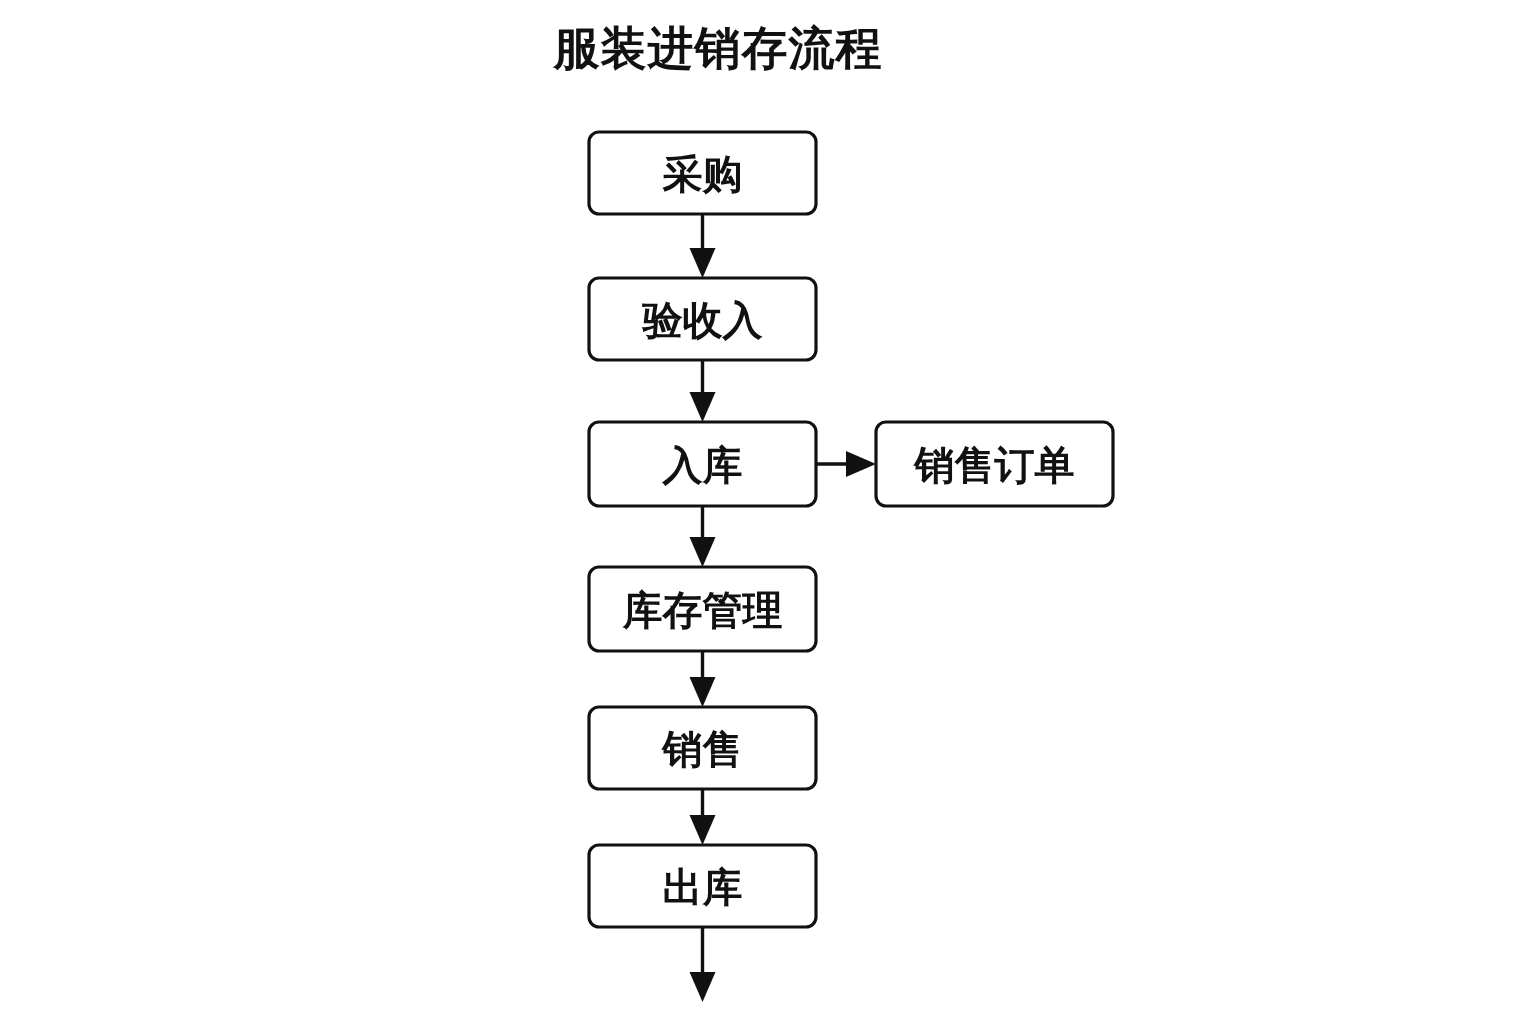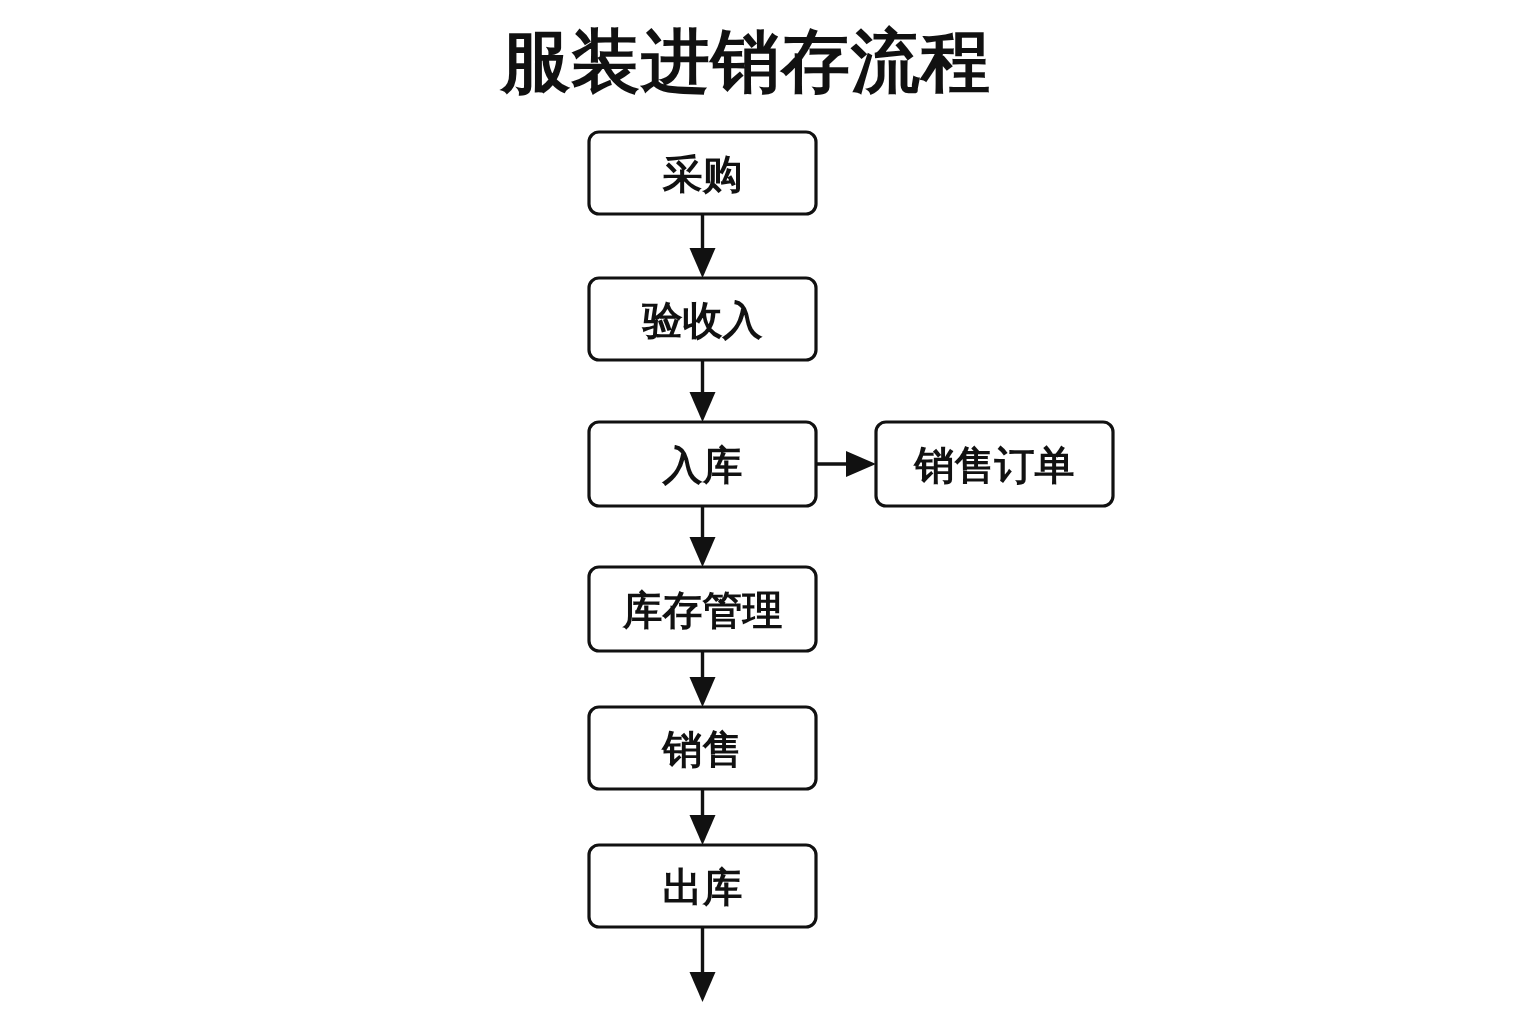--- a/index.html
+++ b/index.html
@@ -18,27 +18,26 @@
     width: 1536px;
     height: 1024px;
     background: #ffffff;
   }
   .chart-title {
     position: absolute;
     left: 0;
     top: 22px;
     width: 1436px;
     text-align: center;
-    font-size: 69px;
+    font-size: 46px;
     font-weight: bold;
     color: #111111;
     letter-spacing: 1px;
     line-height: 1.15;
     white-space: nowrap;
-    margin-left: 28px;
   }
   svg.flow-svg {
     position: absolute;
     left: 0;
     top: 0;
     width: 1536px;
     height: 1024px;
   }
   .node-rect {
     fill: #ffffff;

